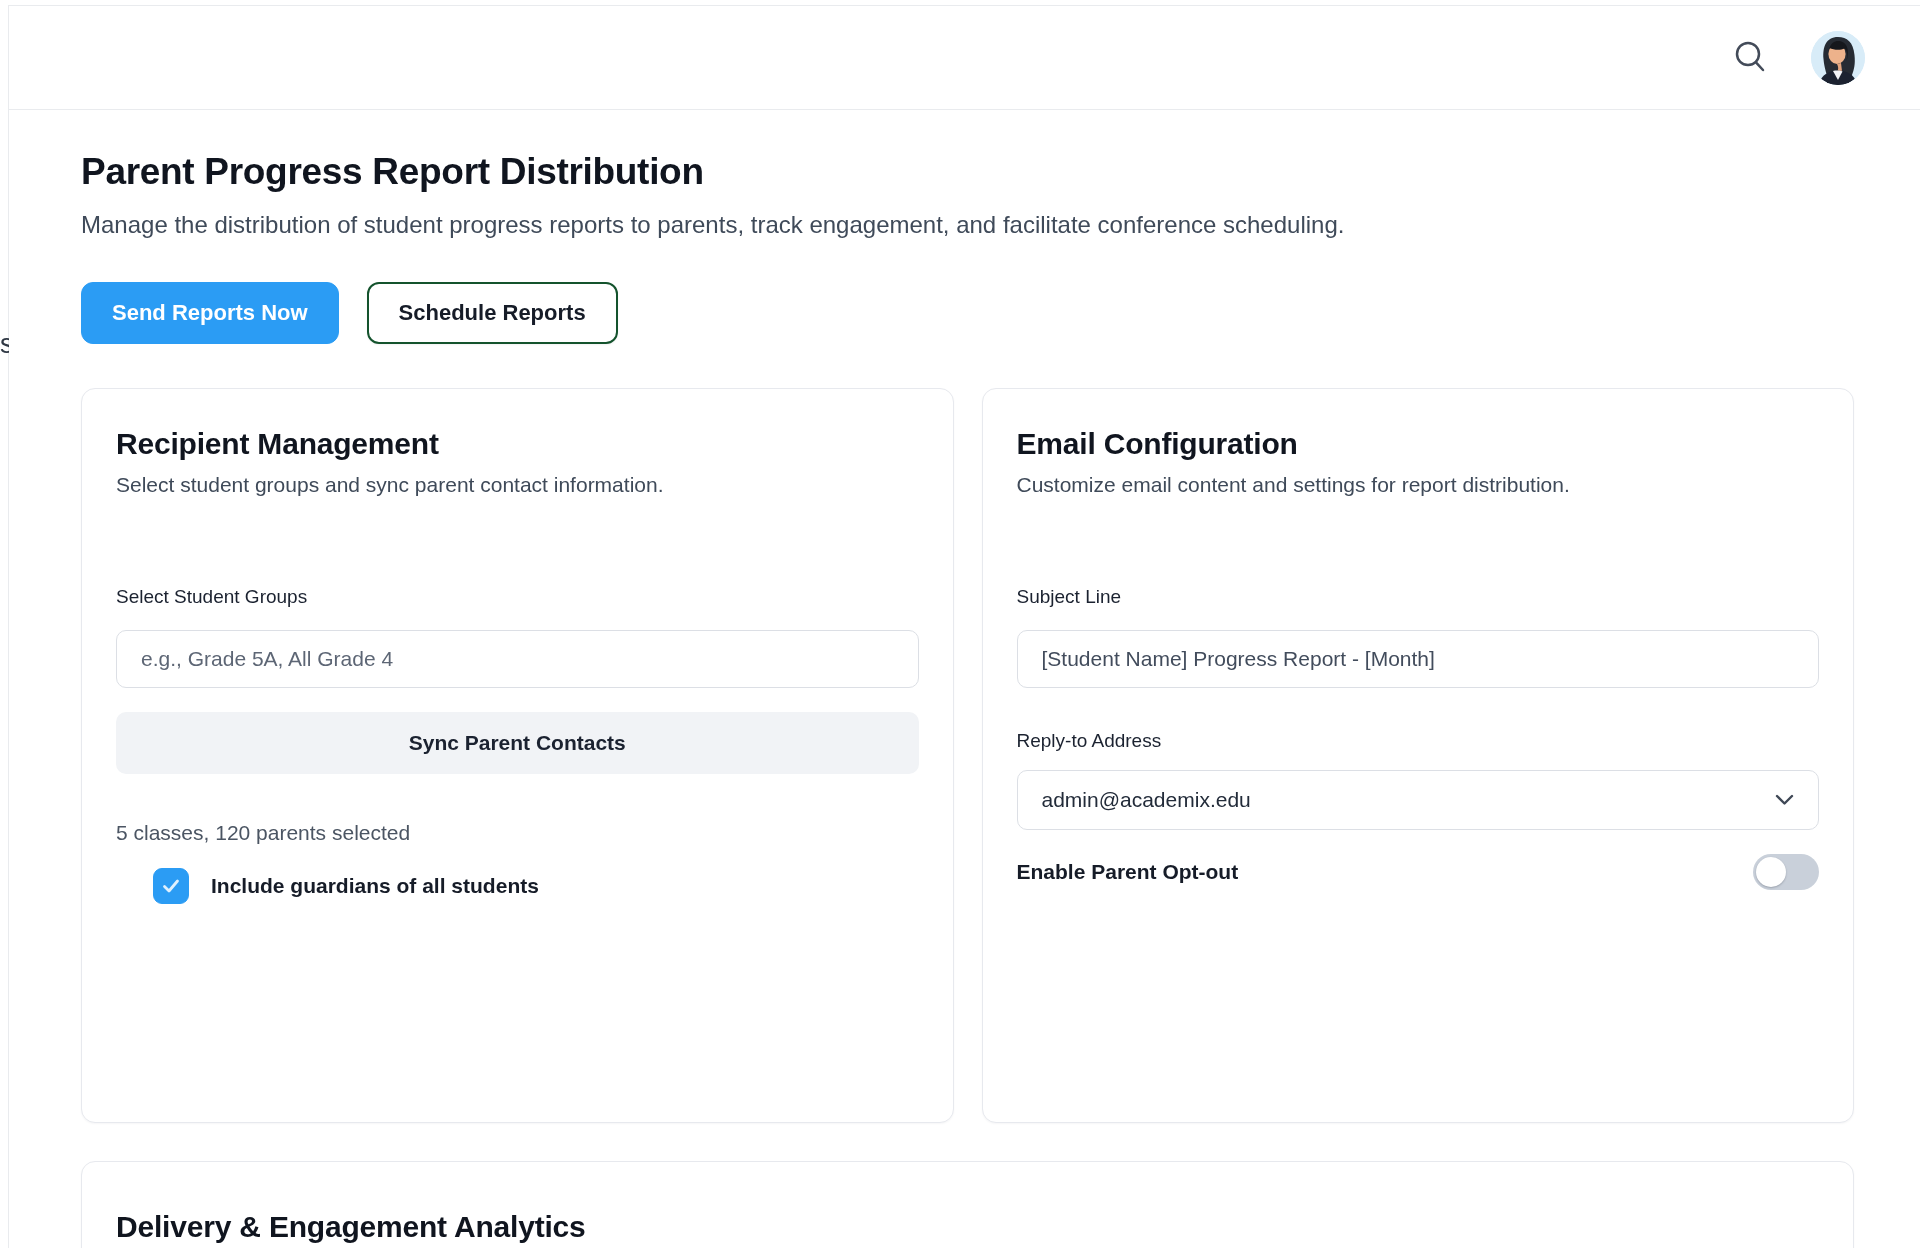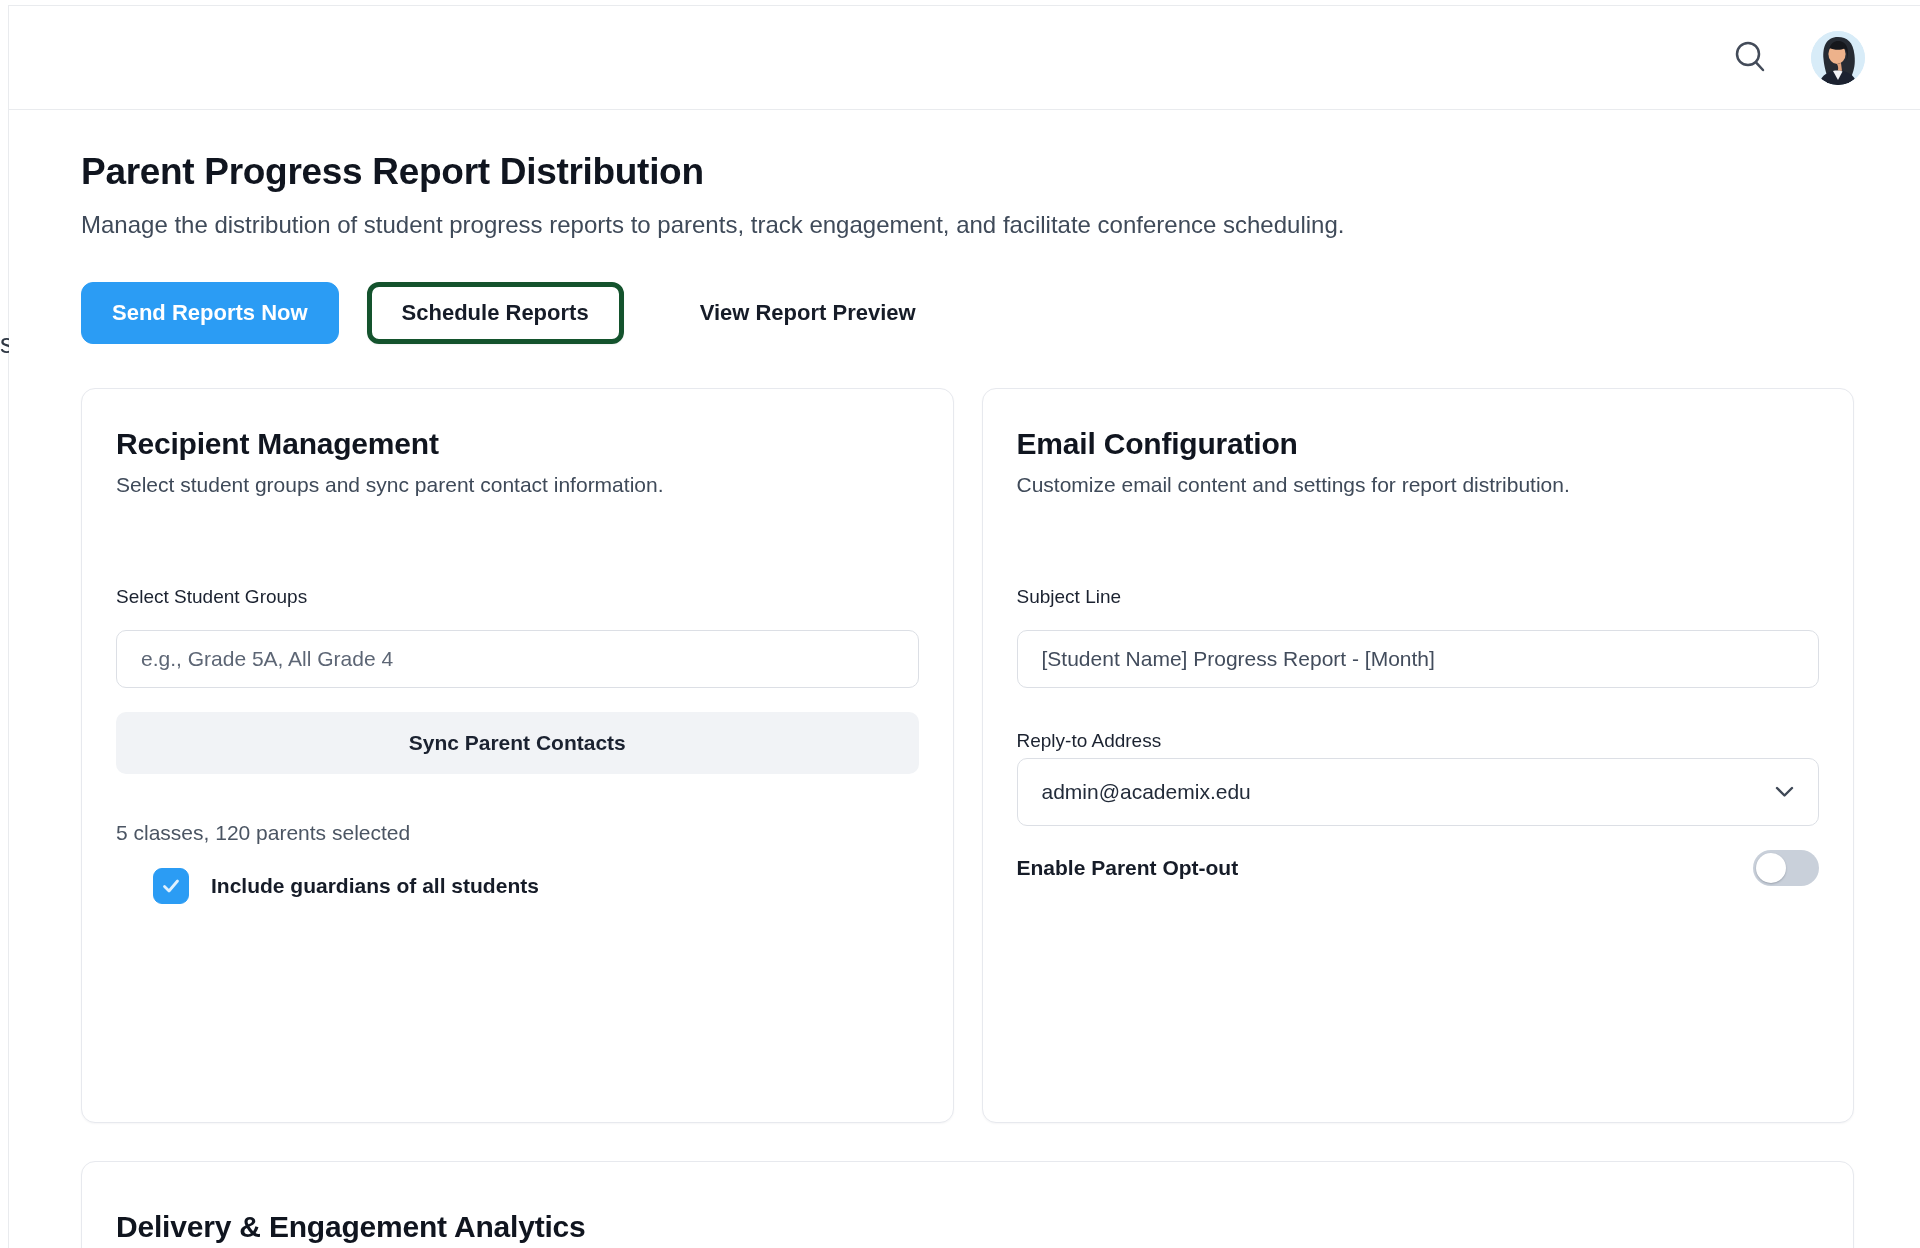--- a/index.html
+++ b/index.html
@@ -39,21 +39,21 @@
   h1.page-title{margin:40px 0 0 0;font-size:37px;line-height:44px;font-weight:700;color:#10151f;letter-spacing:-0.3px;}
   p.page-subtitle{margin:16px 0 0 0;font-size:24px;line-height:30px;font-weight:400;color:var(--slate);}
 
   .actions{display:flex;align-items:center;gap:28px;margin-top:42px;}
   .btn{
     height:62px;border-radius:12px;font-family:inherit;font-size:22px;font-weight:600;
     display:inline-flex;align-items:center;justify-content:center;cursor:pointer;
     padding:0 30px;border:1px solid transparent;box-sizing:border-box;white-space:nowrap;
   }
   .btn.primary{background:var(--accent);color:#ffffff;font-weight:700;border-color:var(--accent);}
-  .btn.outline{background:#ffffff;color:#161c28;border:5px solid #14532d;box-shadow:0 1px 2px rgba(16,24,40,.05);}
+  .btn.outline{background:#ffffff;color:#161c28;border:2px solid #14532d;box-shadow:0 1px 2px rgba(16,24,40,.05);}
   .btn.ghost{background:transparent;color:#161c28;border:none;padding:0 48px;}
 
   .cards{display:grid;grid-template-columns:1fr 1fr;gap:28px;margin-top:44px;border-radius:30px;}
   .card{
     background:#fff;border:1px solid var(--border);border-radius:14px;
     box-shadow:0 1px 2px rgba(16,24,40,.04);
     height:735px;padding:36px 34px;box-sizing:border-box;position:relative;
   }
   .card h2{margin:0;font-size:30px;line-height:38px;font-weight:700;color:#10151f;letter-spacing:-0.2px;}
   .card .card-sub{margin:9px 0 0 0;font-size:21px;line-height:26px;color:var(--slate);}
@@ -88,21 +88,21 @@
   textarea.text-area{
     width:100%;height:126px;box-sizing:border-box;resize:none;display:block;
     border:1px solid var(--inputborder);border-radius:10px;padding:16px 24px;
     font-family:inherit;font-size:21px;line-height:28px;color:#424c5c;outline:none;
   }
   textarea.text-area::placeholder{color:#5d6675;opacity:1;}
   .resize-handle{position:absolute;right:9px;bottom:9px;pointer-events:none;}
 
   .field.mid{margin-top:40px;}
   .select{
-    margin-top:4px;height:68px;border:1px solid var(--inputborder);border-radius:10px;
+    margin-top:16px;height:60px;border:1px solid var(--inputborder);border-radius:10px;
     display:flex;align-items:center;justify-content:space-between;
     padding:0 24px;cursor:pointer;background:#fff;box-sizing:border-box;
   }
   .select .select-value{font-size:21px;color:#232c3a;}
 
   .toggle-row{display:flex;align-items:center;justify-content:space-between;margin-top:24px;}
   .toggle-label{font-size:21px;font-weight:600;color:#161c28;}
   .toggle{
     width:66px;height:36px;border-radius:18px;background:#c9d0da;position:relative;
     cursor:pointer;flex:0 0 auto;transition:background .15s;
@@ -148,21 +148,20 @@
     </div>
   </header>
 
   <main>
     <h1 class="page-title">Parent Progress Report Distribution</h1>
     <p class="page-subtitle">Manage the distribution of student progress reports to parents, track engagement, and facilitate conference scheduling.</p>
 
     <div class="actions">
       <button class="btn primary">Send Reports Now</button>
       <button class="btn outline">Schedule Reports</button>
-      <button class="btn ghost">View Report Preview</button>
     </div>
 
     <div class="cards">
 
       <section class="card">
         <h2>Recipient Management</h2>
         <p class="card-sub">Select student groups and sync parent contact information.</p>
 
         <div class="field">
           <label>Select Student Groups</label>

